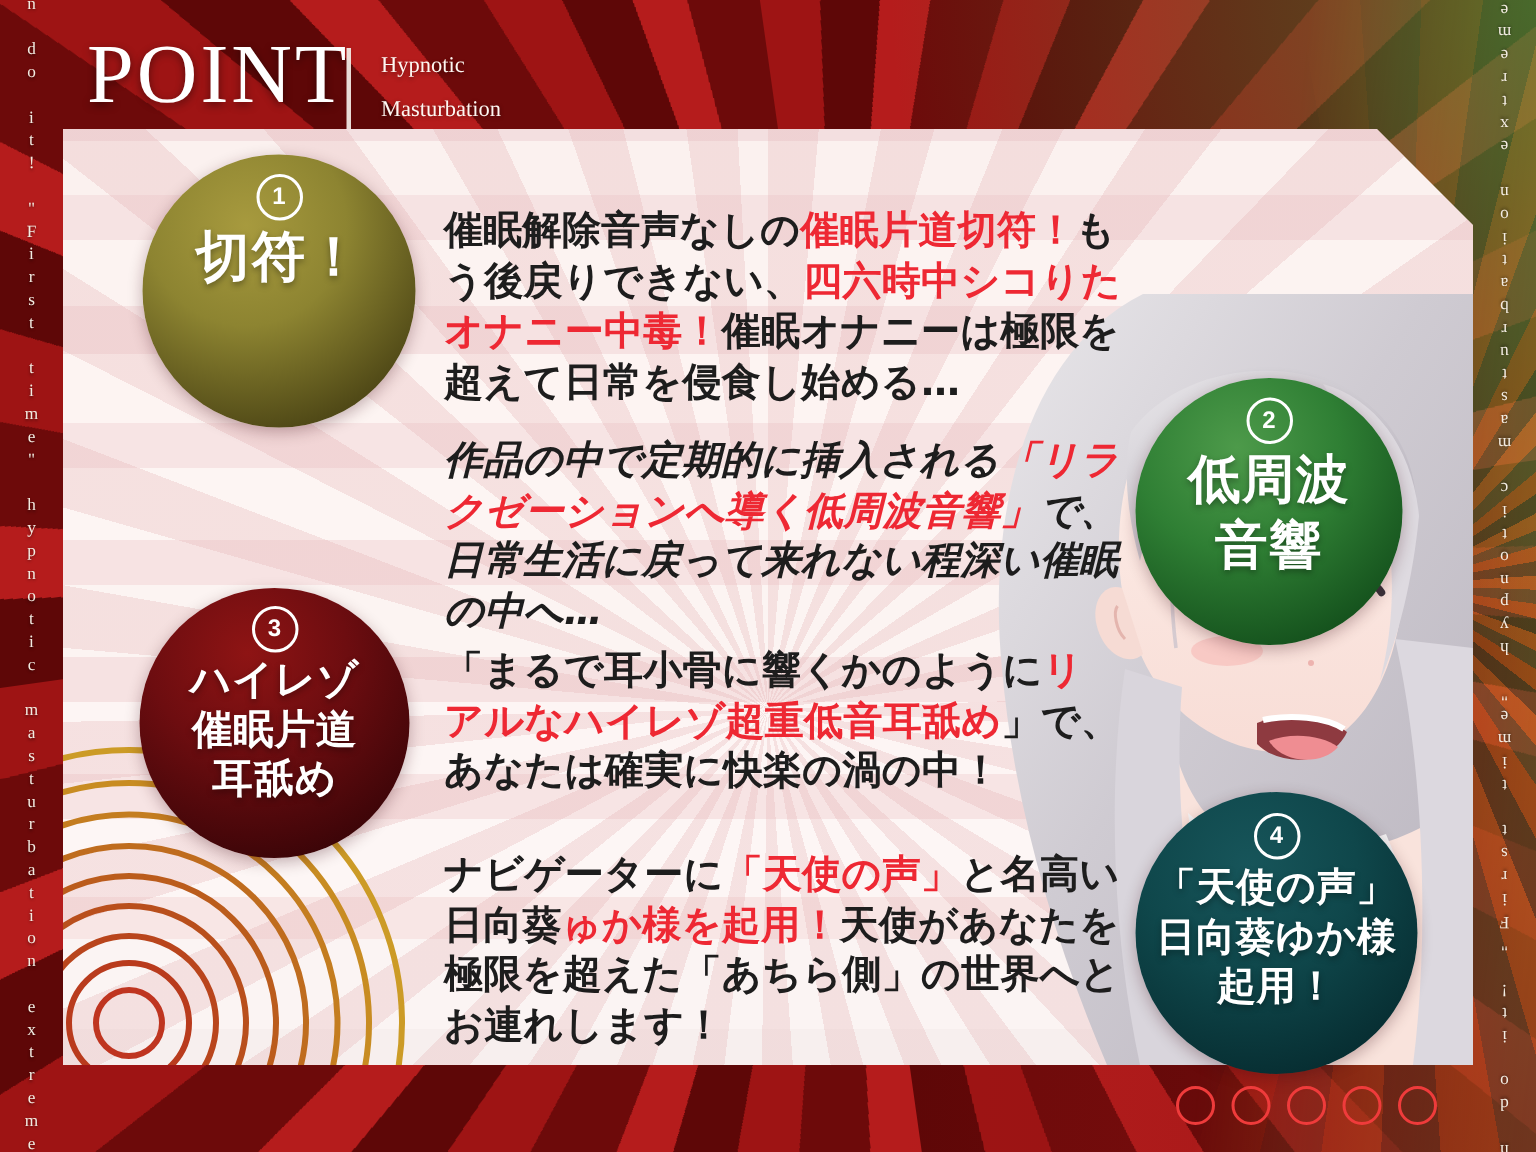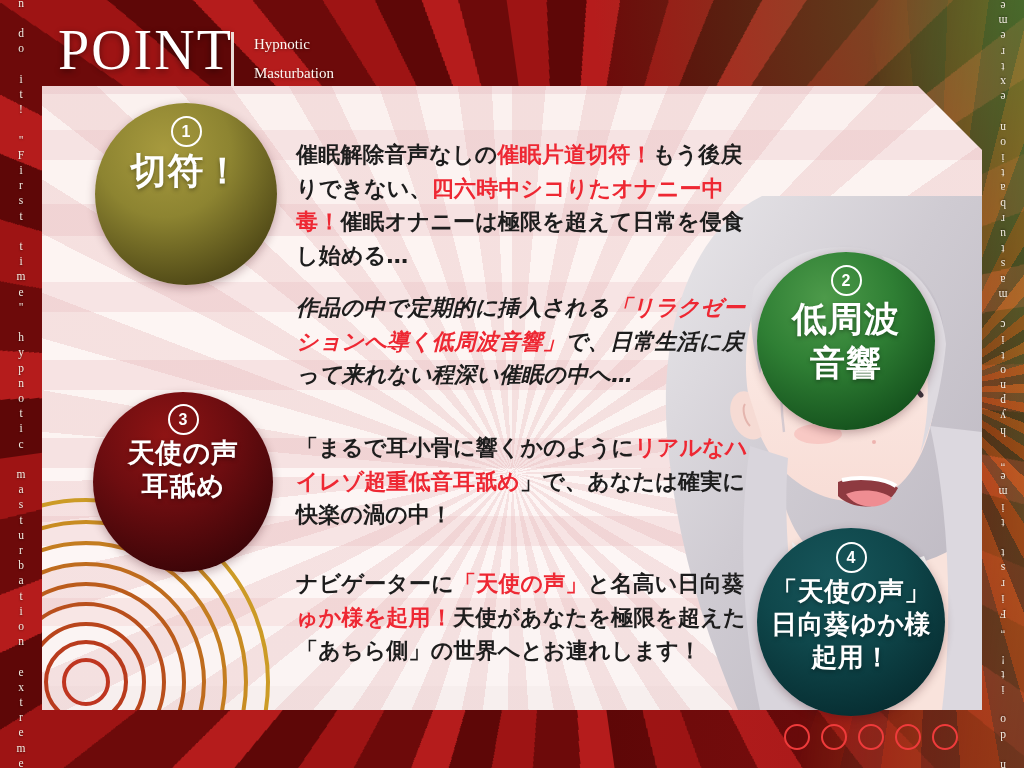--- a/index.html
+++ b/index.html
@@ -160,21 +160,21 @@
   #badge4{left:757px;top:528px;width:188px;height:188px;
     background:radial-gradient(circle at 40% 26%,#17555a 0%,#0f474b 40%,#072e32 80%,#04181b 100%);}
   #badge4 .btxt{font-size:26px;line-height:33px;letter-spacing:.5px;}
   #badge4 .num{margin-top:14px;}
 
   
   .tblock{
     position:absolute;
     font-family:"DejaVu Sans","Liberation Sans",sans-serif;
     font-weight:bold;
-    font-size:22px;line-height:33.5px;
+    font-size:26px;line-height:33.5px;
     color:#1d1d1d;letter-spacing:.2px;
   }
   .tblock .hl{color:#ee2833;}
   #text1{left:296px;top:138px;width:452px;}
   #text2{left:296px;top:291px;width:452px;font-style:italic;}
   #text3{left:296px;top:431px;width:452px;}
   #text4{left:296px;top:567px;width:460px;}
 
   
   .dots{position:absolute;right:66px;bottom:18px;display:flex;gap:11px;}
@@ -299,21 +299,22 @@
     <div class="num">2</div>
     <div class="btxt">
       <div>低周波</div>
       <div>音響</div>
     </div>
   </div>
 
   <div class="badge" id="badge3">
     <div class="num">3</div>
     <div class="btxt">
-      <div>天使の声</div>
+      <div>ハイレゾ</div>
+      <div>催眠片道</div>
       <div>耳舐め</div>
     </div>
   </div>
 
   <div class="badge" id="badge4">
     <div class="num">4</div>
     <div class="btxt">
       <div>「天使の声」</div>
       <div>日向葵ゆか様</div>
       <div>起用！</div>

